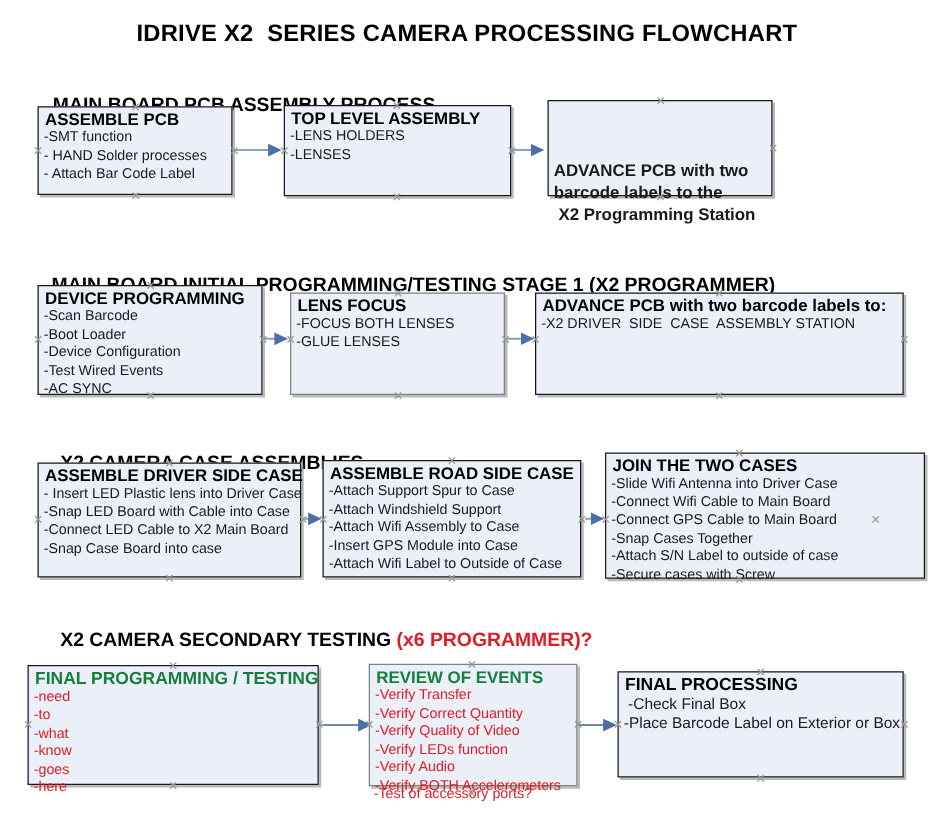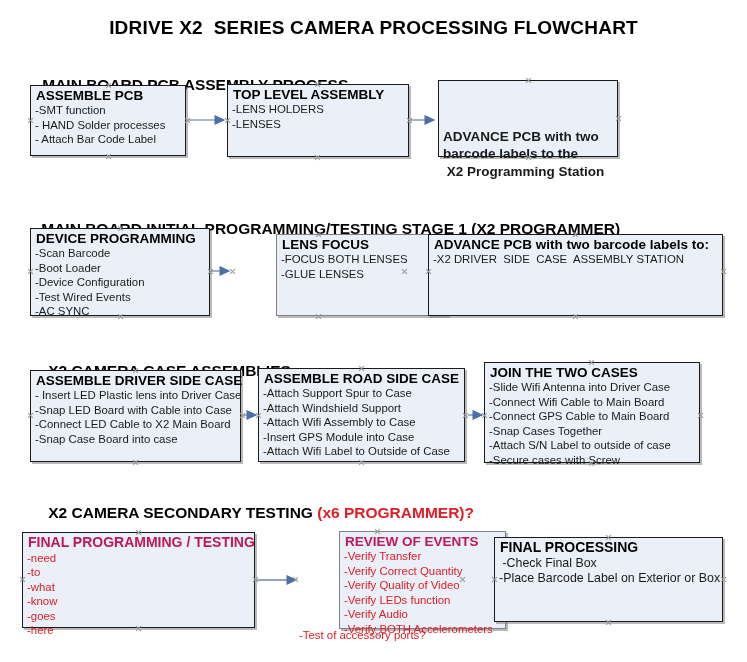--- a/index.html
+++ b/index.html
@@ -47,31 +47,30 @@
   
   .node {
     position: absolute;
     box-sizing: border-box;
     background: #eaeff8;
     border: 1.4px solid #1a1a1a;
     box-shadow: 2px 2px 0 0 rgba(130,130,130,0.55);
   }
   .node.gray-border {
     border: 1.6px solid #808080;
-    margin-left: 44px;
   }
   .node-title {
     font-size: 13.5px;
     font-weight: bold;
     color: #000000;
     line-height: 1.12;
     white-space: pre;
     padding: 2px 0 0 5px;
   }
-  .node-title.red { color: #be185d; }
+  .node-title.red { color: #15803d; }
   .node-lines {
     padding: 0 0 0 4px;
   }
   .node-line {
     font-size: 11.4px;
     color: #1a1a1a;
     line-height: 1.27;
     white-space: pre;
   }
   .node-line.red { color: #e01b24; }
@@ -257,21 +256,21 @@
       <div class="node-line">-Attach Wifi Assembly to Case</div>
       <div class="node-line">-Insert GPS Module into Case</div>
       <div class="node-line">-Attach Wifi Label to Outside of Case</div>
     </div>
   </div>
   <div class="handle" style="left:358px; top:365px;"></div>
   <div class="handle" style="left:358px; top:459px;"></div>
   <div class="handle" style="left:255px; top:412px;"></div>
   <div class="handle" style="left:462px; top:412px;"></div>
 
-  <div class="node" style="left:484px; top:362px; width:216px; height:101px;">
+  <div class="node" style="left:484px; top:362px; width:256px; height:101px;">
     <div class="node-title">JOIN THE TWO CASES</div>
     <div class="node-lines">
       <div class="node-line">-Slide Wifi Antenna into Driver Case</div>
       <div class="node-line">-Connect Wifi Cable to Main Board</div>
       <div class="node-line">-Connect GPS Cable to Main Board</div>
       <div class="node-line">-Snap Cases Together</div>
       <div class="node-line">-Attach S/N Label to outside of case</div>
       <div class="node-line">-Secure cases with Screw</div>
     </div>
   </div>

